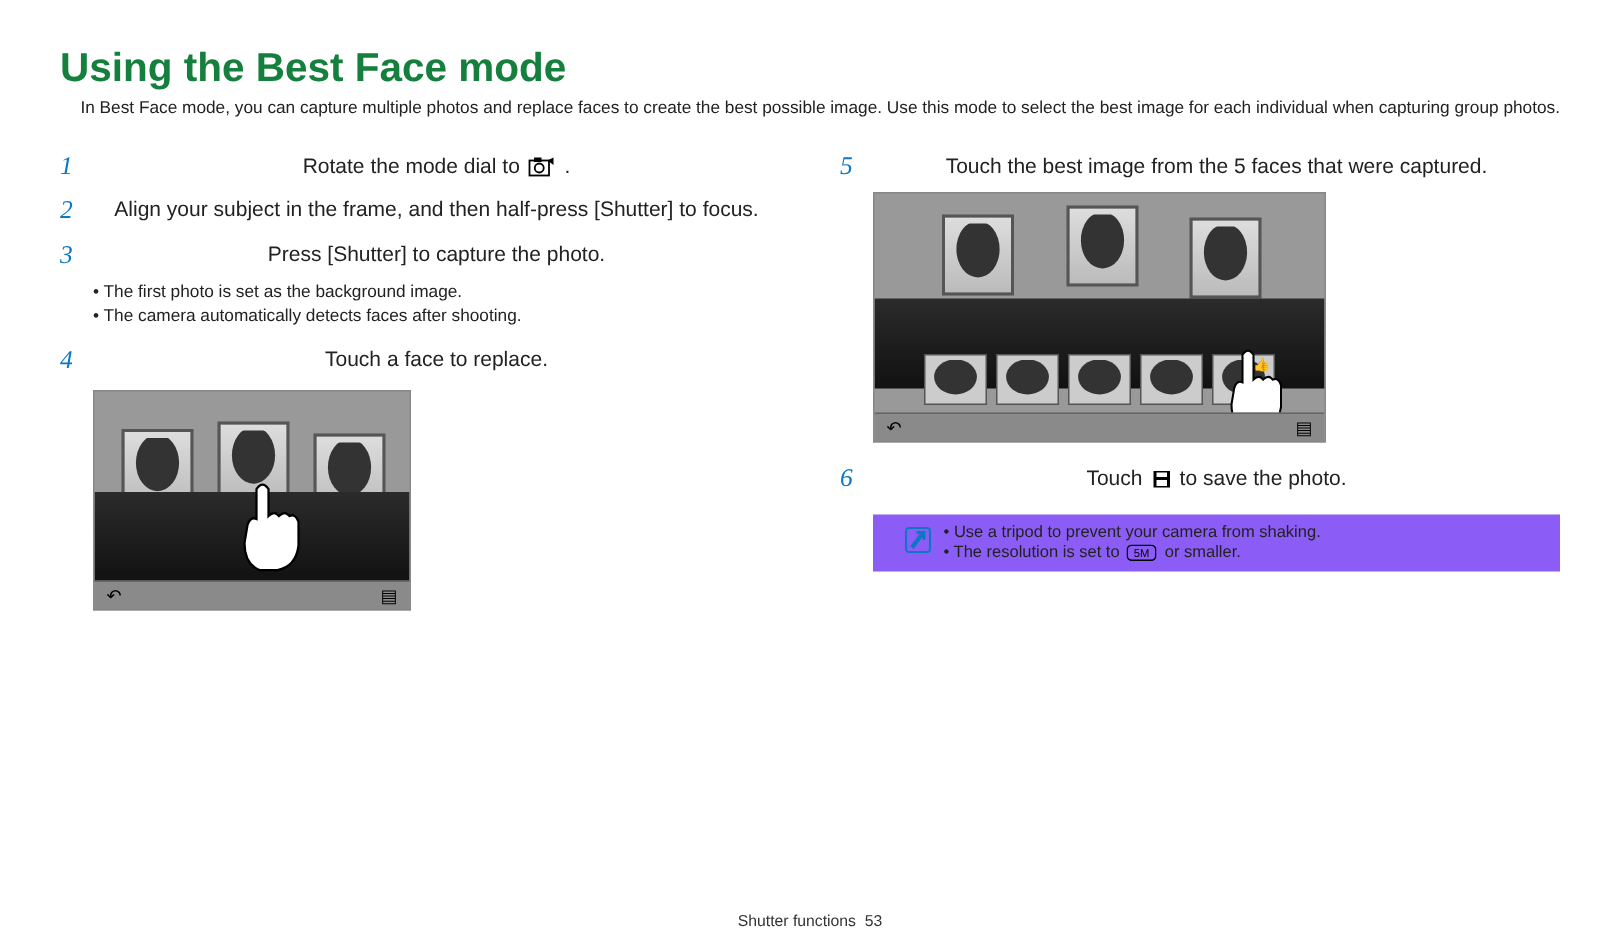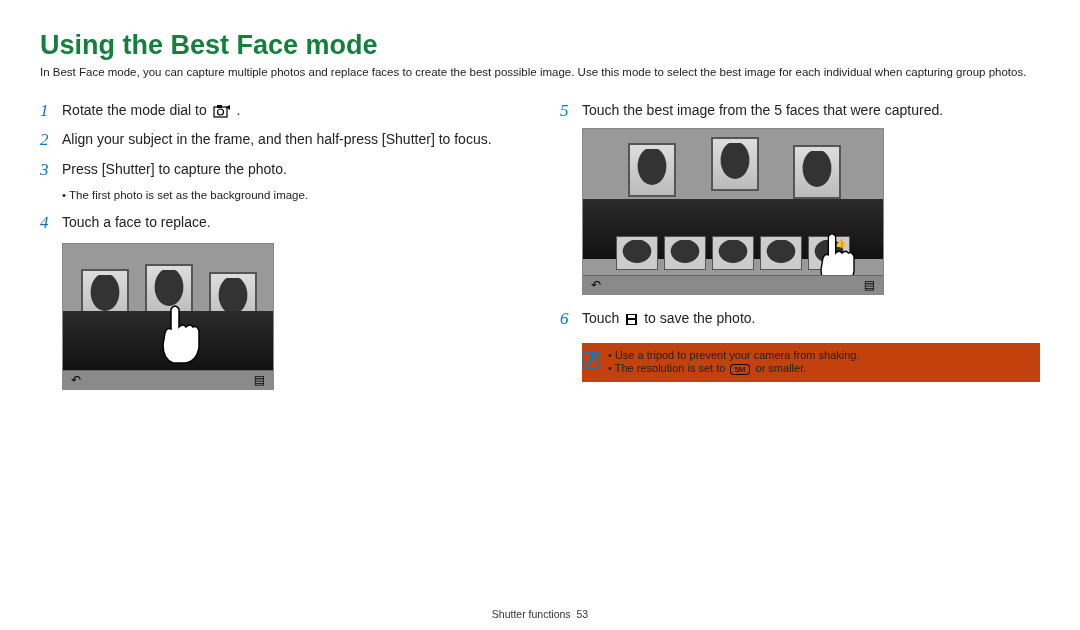--- a/index.html
+++ b/index.html
@@ -17,20 +17,21 @@
     color: #15803d;
     font-size: 27px;
     margin: 0 0 4px 0;
     font-weight: bold;
   }
   .intro {
     font-size: 11.5px;
     line-height: 1.35;
     color: #222;
     margin-bottom: 18px;
+    text-align: right;
   }
   .columns {
     display: flex;
     gap: 40px;
   }
   .col {
     flex: 1;
     min-width: 0;
   }
   .step {
@@ -44,20 +45,21 @@
     font-style: italic;
     font-weight: 500;
     font-size: 17px;
     width: 22px;
     flex-shrink: 0;
     font-family: Georgia, "Times New Roman", serif;
   }
   .step .txt {
     flex: 1;
     padding-top: 2px;
+    text-align: center;
   }
   .sub {
     list-style: none;
     margin: 2px 0 8px 22px;
     padding: 0;
     font-size: 11.5px;
   }
   .sub li::before {
     content: "• ";
   }
@@ -89,23 +91,23 @@
     border: 1px solid #888;
     width: 300px;
     height: 165px;
     background: #999;
     position: relative;
     overflow: hidden;
   }
   
   .notebox {
     display: flex;
-    background: #c2410c;
+    background: #8b5cf6;
     margin: 12px 0 0 22px;
-    padding: 6px 0;
+    padding: 6px 21px;
     font-size: 11px;
     align-items: flex-start;
   }
   .notebox .note-icon {
     width: 20px;
     flex-shrink: 0;
     margin-right: 6px;
     margin-top:2px;
   }
   .notebox ul {
@@ -207,20 +209,21 @@
     </div>
 
     <div class="step">
       <div class="num">3</div>
       <div class="txt">
         <span>Press [</span><span class="bold">Shutter</span><span>] to capture the photo.</span>
       </div>
     </div>
     <ul class="sub">
       <li>The first photo is set as the background image.</li>
+      <li>The camera automatically detects faces after shooting.</li>
     </ul>
 
     <div class="step">
       <div class="num">4</div>
       <div class="txt">Touch a face to replace.</div>
     </div>
 
     <div class="illustration">
       <div class="figure-bg">
         <div class="face-box" style="left:18px; top:25px;">

